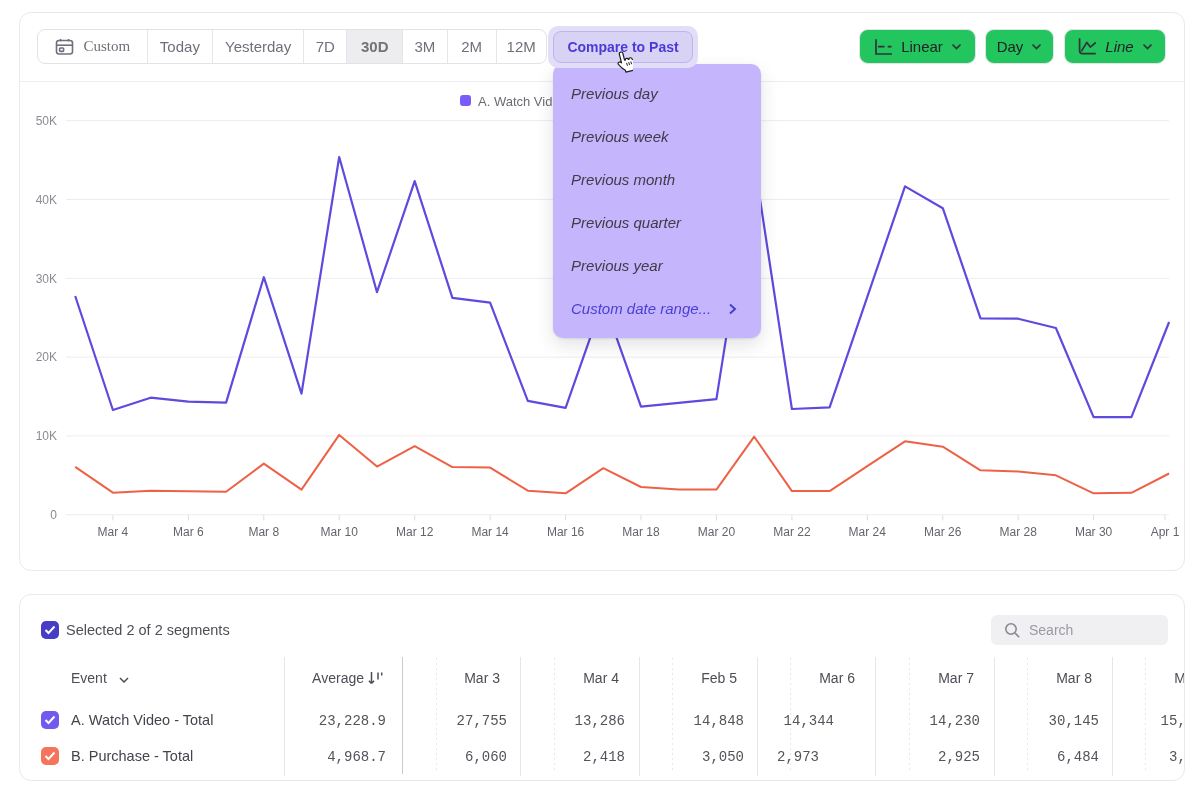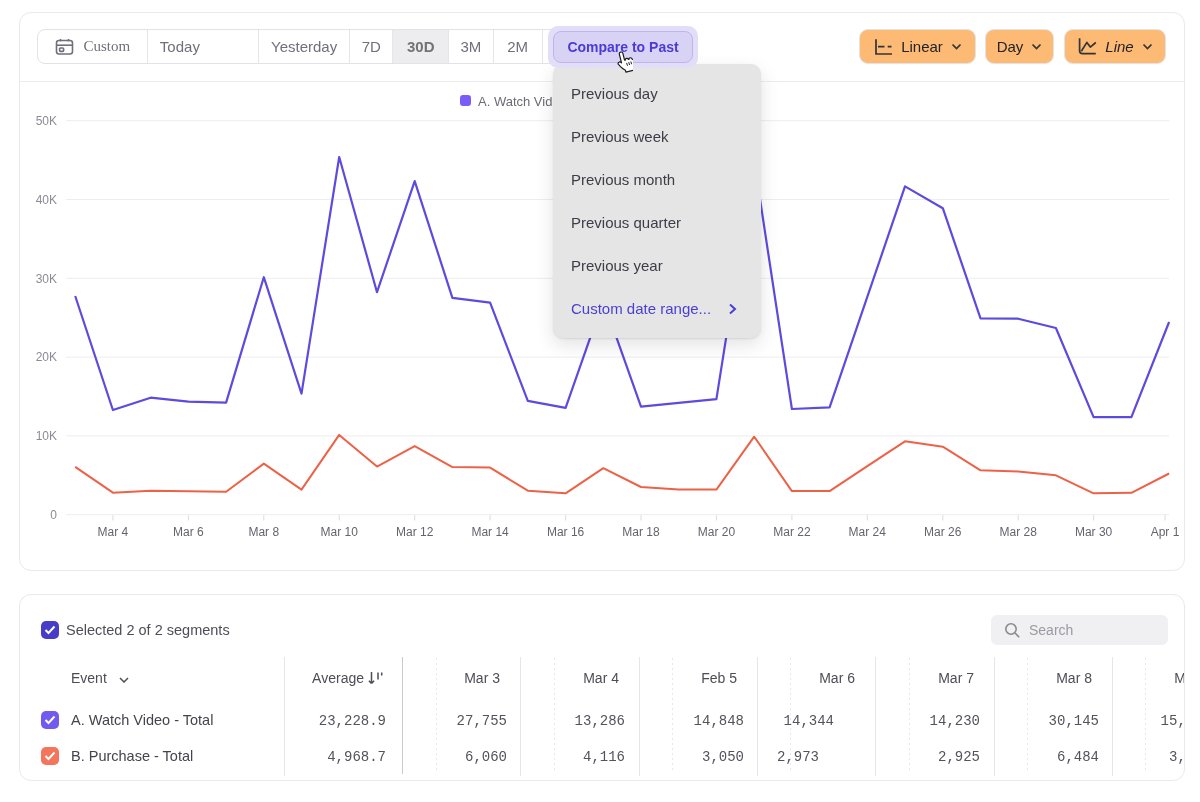--- a/index.html
+++ b/index.html
@@ -4,23 +4,23 @@
 <style>
 * { margin:0; padding:0; box-sizing:border-box; }
 html,body { width:1200px; height:802px; background:#fff; font-family:"Liberation Sans", sans-serif; overflow:hidden; position:relative; }
 .abs { position:absolute; }
 .card { position:absolute; background:#fff; border:1px solid #e9e9ed; border-radius:12px; }
 
 #seg { left:37px; top:29px; height:35px; border:1px solid #e2e2e7; border-radius:8px; display:flex; align-items:stretch; background:#fff; }
 #seg .s { display:flex; align-items:center; justify-content:center; font-size:15px; color:#70707a; border-left:1px solid #e6e6ea; }
 #seg .s:first-child { border-left:none; }
 #seg .sel { background:#ededf0; color:#737373; font-weight:700; }
-.btn { position:absolute; top:29px; height:35px; border:1px solid #e2e2e7; border-radius:9px; background:#fdba74; display:flex; align-items:center; justify-content:center; gap:8px; font-size:15px; font-weight:400; color:#222228; }
-
-#dd { left:553px; top:64px; width:208px; height:274px; background:#e5e5e5; border-radius:10px; box-shadow:0 1px 2px rgba(35,35,55,0.10), 0 7px 18px rgba(35,35,55,0.13); z-index:20; }
+.btn { position:absolute; top:29px; height:35px; border:1px solid #e2e2e7; border-radius:9px; background:#22c55e; display:flex; align-items:center; justify-content:center; gap:8px; font-size:15px; font-weight:400; color:#222228; }
+
+#dd { left:553px; top:64px; width:208px; height:274px; background:#c4b5fd; border-radius:10px; box-shadow:0 1px 2px rgba(35,35,55,0.10), 0 7px 18px rgba(35,35,55,0.13); z-index:20;font-style:italic; }
 #dd .it { position:absolute; left:18px; font-size:15px; color:#3d3d47; line-height:20px; }
 
 .cell { position:absolute; overflow:hidden; white-space:nowrap; }
 .vline { position:absolute; width:1px; background:#e6e6ea; }
 .cb { position:absolute; width:18px; height:18px; border-radius:5px; display:flex; align-items:center; justify-content:center; }
 </style>
 </head>
 <body>
 
 <div class="card" style="left:19px; top:12px; width:1166px; height:559px;"></div>
@@ -91,21 +91,21 @@
 
 <div id="seg" class="abs">
   <div class="s" style="width:108.7px; gap:10px;font-family:Liberation Serif, serif;"><svg width="19" height="18" viewBox="0 0 19 18" fill="none" stroke="#70707a" stroke-width="1.6">
         <rect x="1.5" y="2.5" width="16" height="13.5" rx="2.5"></rect>
         <line x1="1.5" y1="7.2" x2="17.5" y2="7.2"></line>
         <line x1="5.5" y1="1" x2="5.5" y2="3.4"></line>
         <line x1="13.5" y1="1" x2="13.5" y2="3.4"></line>
         <rect x="4.6" y="10" width="4" height="3.4" rx="0.8"></rect>
       </svg>Custom</div>
   <div class="s" style="width:65.4px;">Today</div>
-  <div class="s" style="width:91.1px;margin-left:46px;">Yesterday</div>
+  <div class="s" style="width:91.1px;">Yesterday</div>
   <div class="s" style="width:43.1px;">7D</div>
   <div class="s sel" style="width:56px;">30D</div>
   <div class="s" style="width:44.4px;">3M</div>
   <div class="s" style="width:49px;">2M</div>
   <div class="s" style="width:50.1px;">12M</div>
 </div>
 
 <div class="abs" style="left:548px; top:26px; width:150px; height:42px; border-radius:10px; background:#e3def8; z-index:25;"></div>
 <div class="abs" style="left:553px; top:31px; width:140px; height:32px; border-radius:8px; background:#d8d2f5; border:1px solid #bfb5ee; z-index:26; display:flex; align-items:center; justify-content:center; font-size:14px; font-weight:700; color:#4b3bd6;">Compare to Past</div>
 
@@ -221,21 +221,21 @@
   <div class="cell nud" style="left:1092px; top:118px; width:99px;">15,369</div>
 
   <div class="cb" style="left:21px; top:152px; background:#f5745c;">
       <svg width="12" height="10" viewBox="0 0 12 10" stroke="#fff" stroke-width="2" fill="none">
         <path d="M1.5 5 L4.5 8 L10.5 1.5"></path>
       </svg>
     </div>
   <div class="cell" style="left:51px; top:153px; font-size:14.5px; color:#44444d;">B. Purchase - Total</div>
   <div class="cell num" style="left:264px; top:154px; width:102px;">4,968.7</div>
   <div class="cell nud" style="left:382px; top:154px; width:105px;">6,060</div>
-  <div class="cell nud" style="left:500px; top:154px; width:105px;">4,116</div>
+  <div class="cell nud" style="left:500px; top:154px; width:105px;">2,418</div>
   <div class="cell nud" style="left:619px; top:154px; width:105px;">3,050</div>
   <div class="cell nud" style="left:694px; top:154px; width:105px;">2,973</div>
   <div class="cell nud" style="left:855px; top:154px; width:105px;">2,925</div>
   <div class="cell nud" style="left:974px; top:154px; width:105px;">6,484</div>
   <div class="cell nud" style="left:1092px; top:154px; width:99px;">3,185</div>
 </div>
 
 <style>
 .hd { text-align:right; font-size:14px; font-weight:400; color:#4d4d56; }
 .num,.nud { text-align:right; font-family:"Liberation Mono", monospace; font-size:14px; color:#53535b; }

